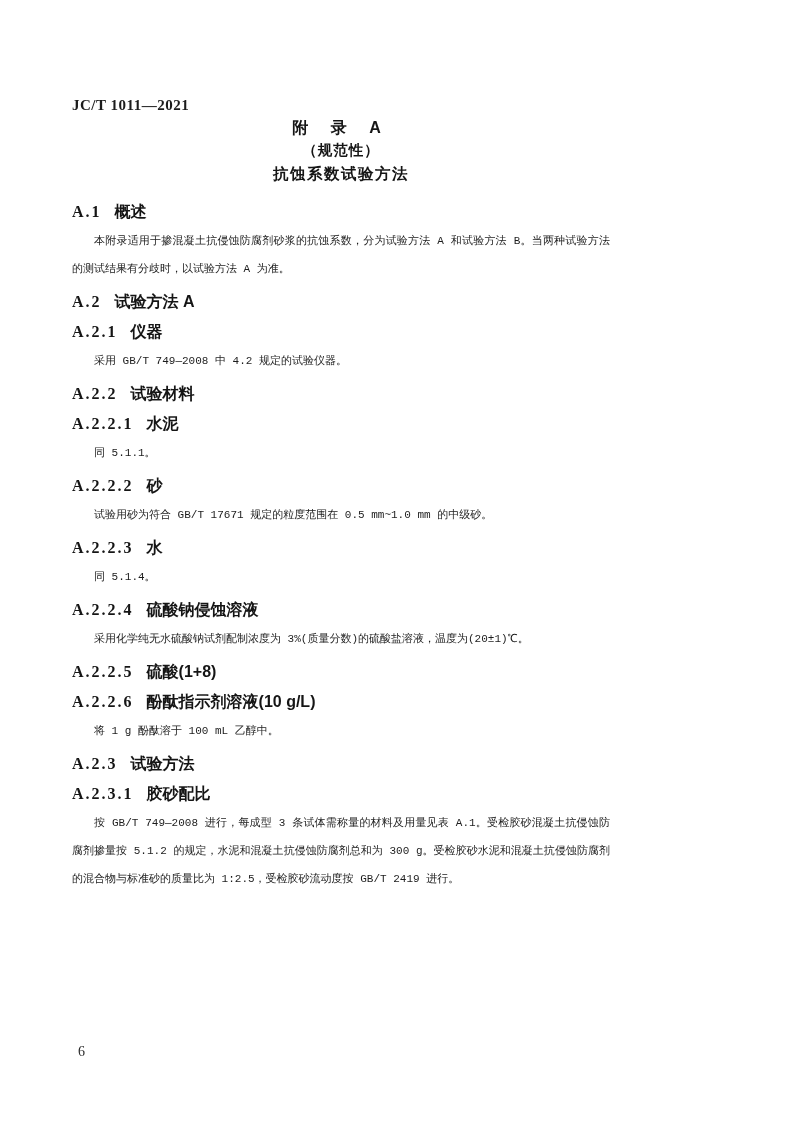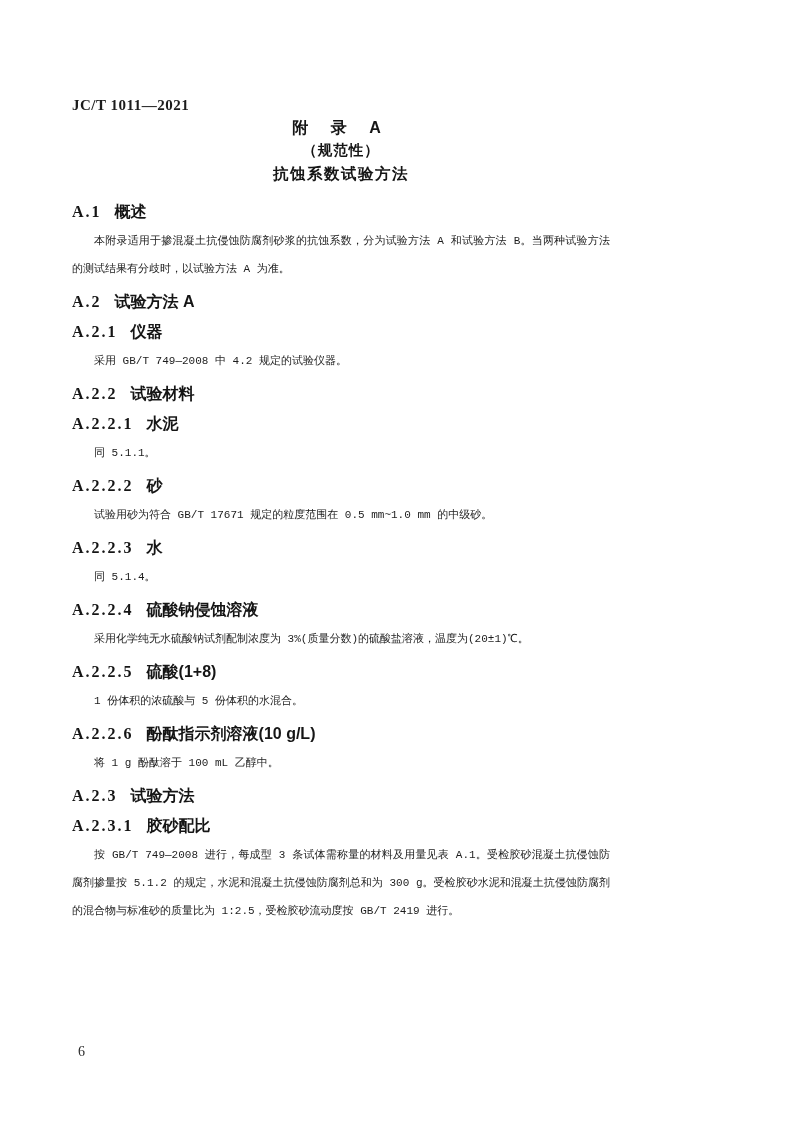--- a/index.html
+++ b/index.html
@@ -157,21 +157,20 @@
       <p class="body-text">同 5.1.4。</p>
 
       <h2 class="sec-heading">
         <span class="sec-num">A.2.2.4</span><span>硫酸钠侵蚀溶液</span>
       </h2>
       <p class="body-text">采用化学纯无水硫酸钠试剂配制浓度为 3%(质量分数)的硫酸盐溶液，温度为(20±1)℃。</p>
 
       <h2 class="sec-heading">
         <span class="sec-num">A.2.2.5</span><span>硫酸(1+8)</span>
       </h2>
-      <p class="body-text">1 份体积的浓硫酸与 5 份体积的水混合。</p>
 
       <h2 class="sec-heading">
         <span class="sec-num">A.2.2.6</span><span>酚酞指示剂溶液(10 g/L)</span>
       </h2>
       <p class="body-text">将 1 g 酚酞溶于 100 mL 乙醇中。</p>
 
       <h2 class="sec-heading">
         <span class="sec-num">A.2.3</span><span>试验方法</span>
       </h2>
 

